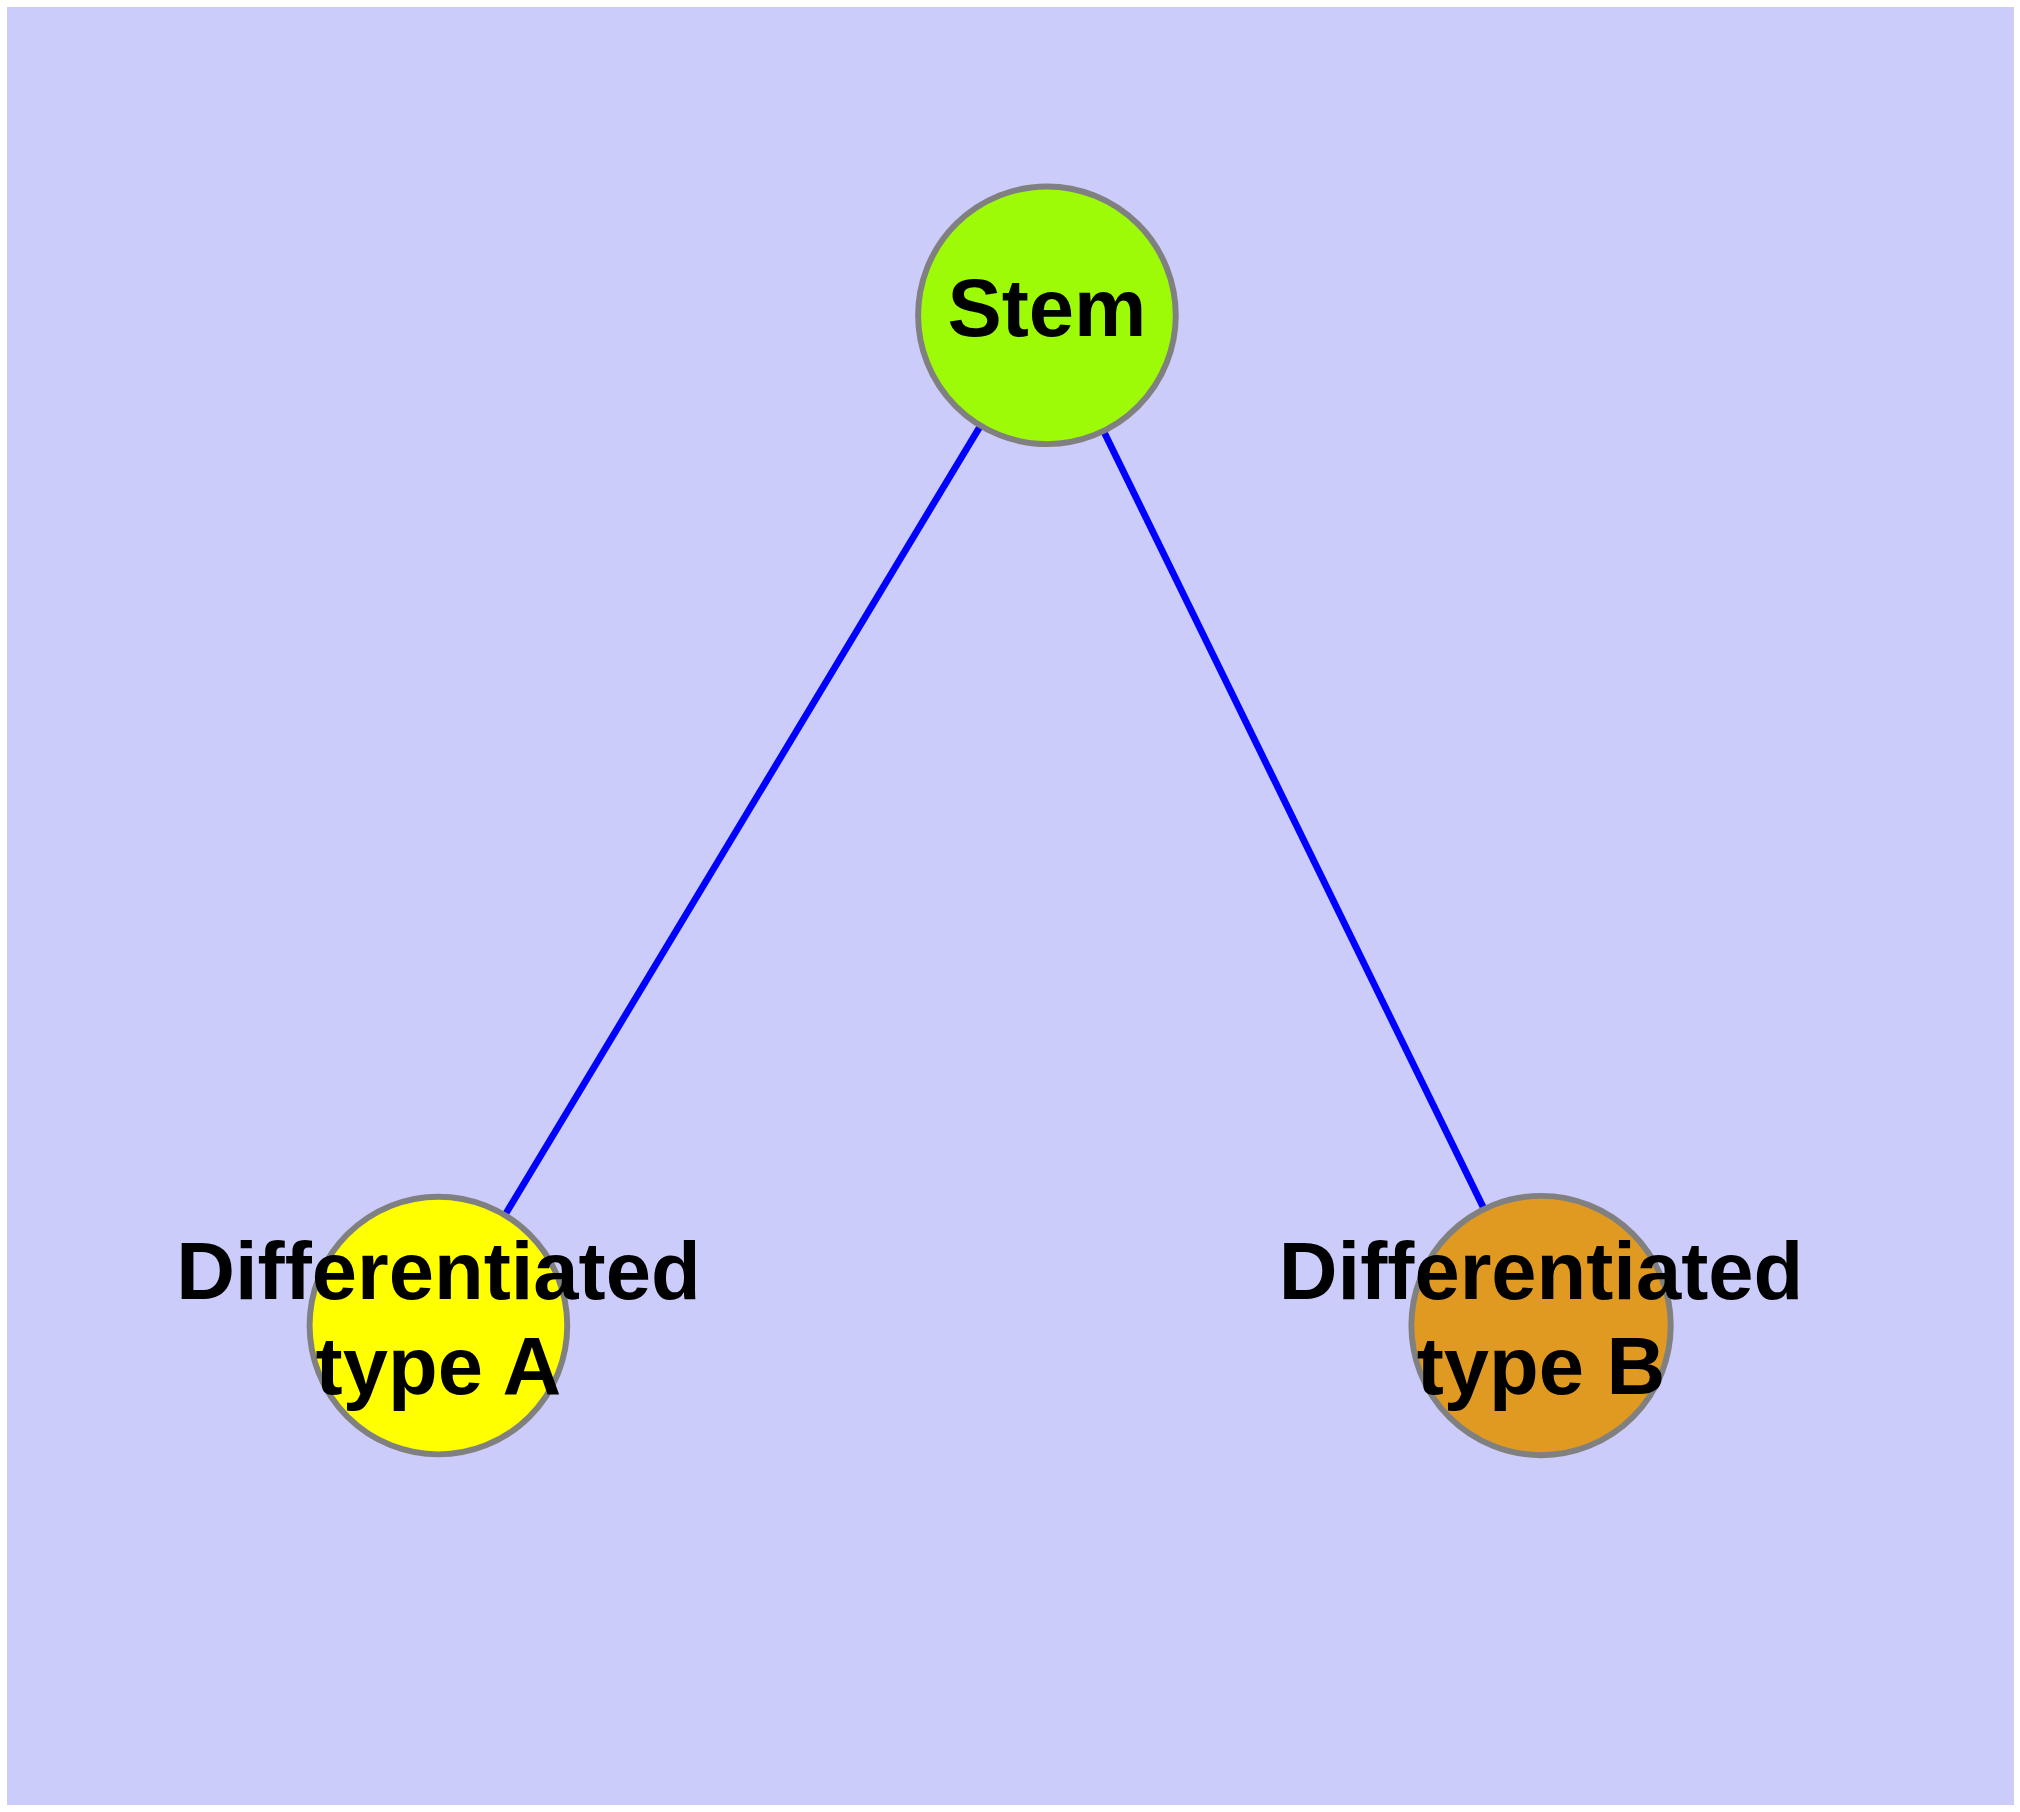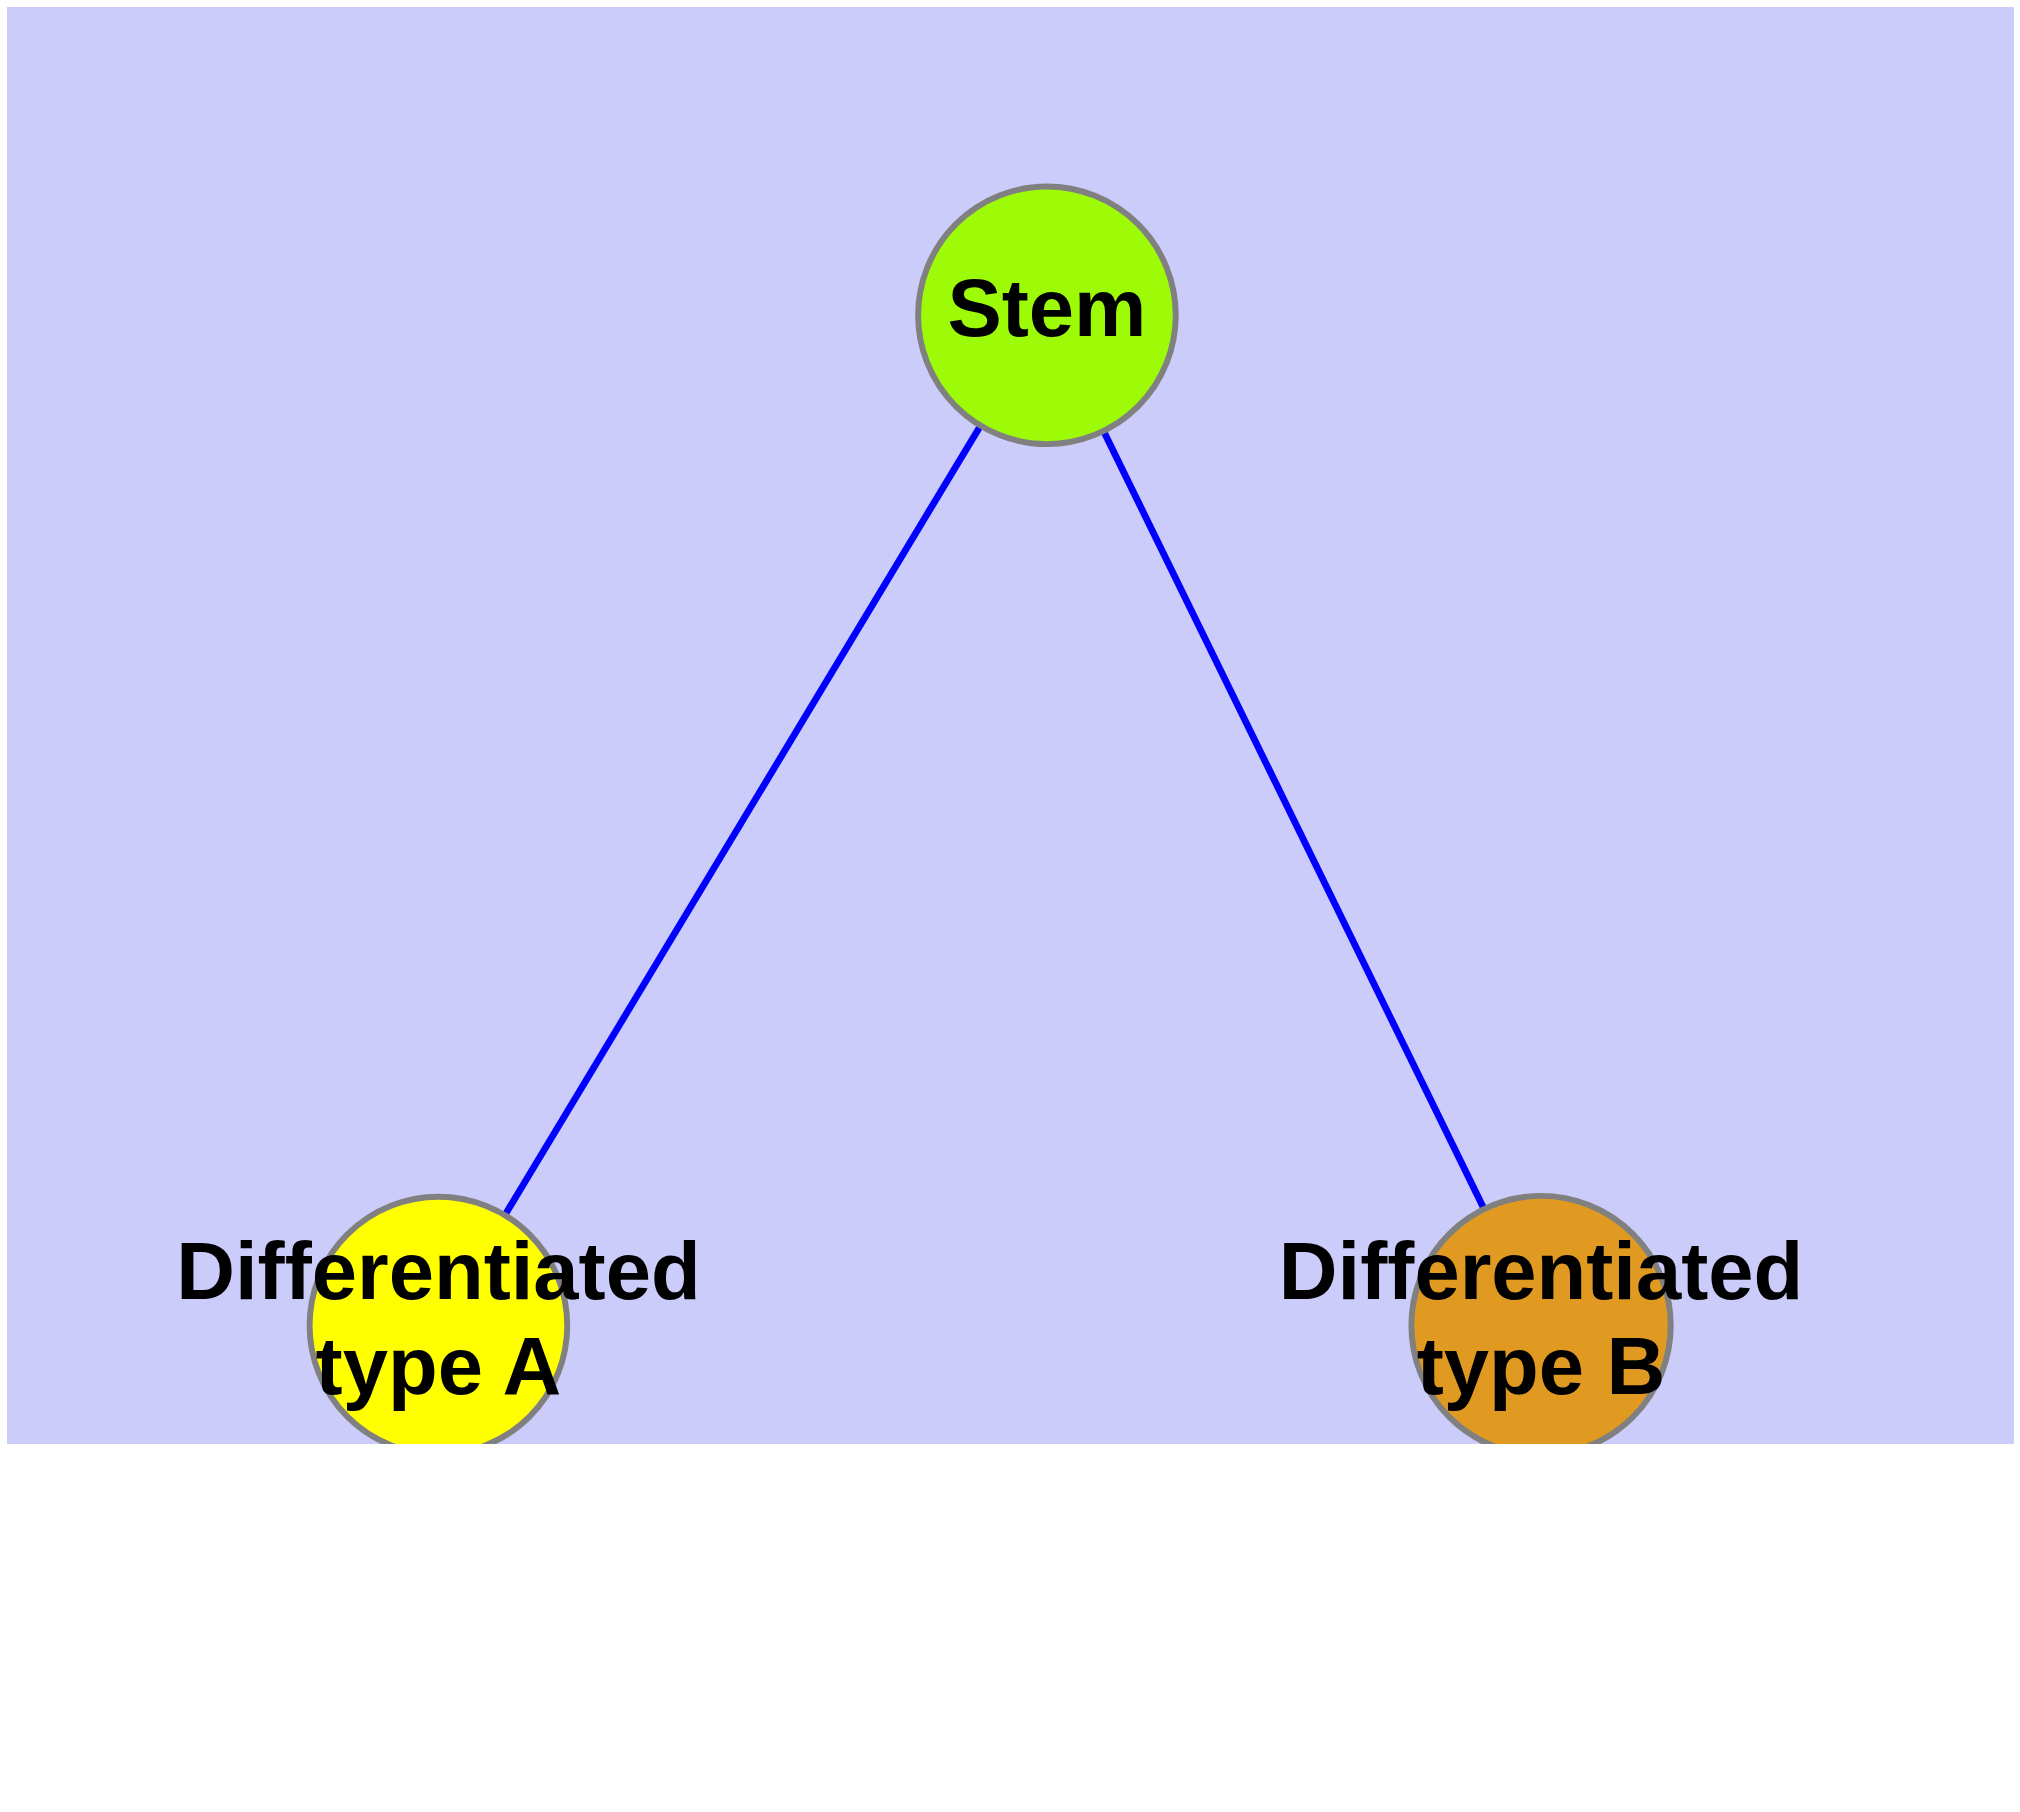--- a/index.html
+++ b/index.html
@@ -4,21 +4,21 @@
 <title>Cell lineage graph</title>
 <style>
   html, body {
     margin: 0;
     padding: 0;
     background: #ffffff;
   }
   #canvas {
     position: relative;
     width: 2021px;
-    height: 1444px;
+    height: 1812px;
     background: #ffffff;
     overflow: hidden;
     font-family: "Liberation Sans", sans-serif;
   }
   #plot-area {
     position: absolute;
     left: 6.8px;
     top: 6.8px;
     width: 2007px;
     height: 1798px;

